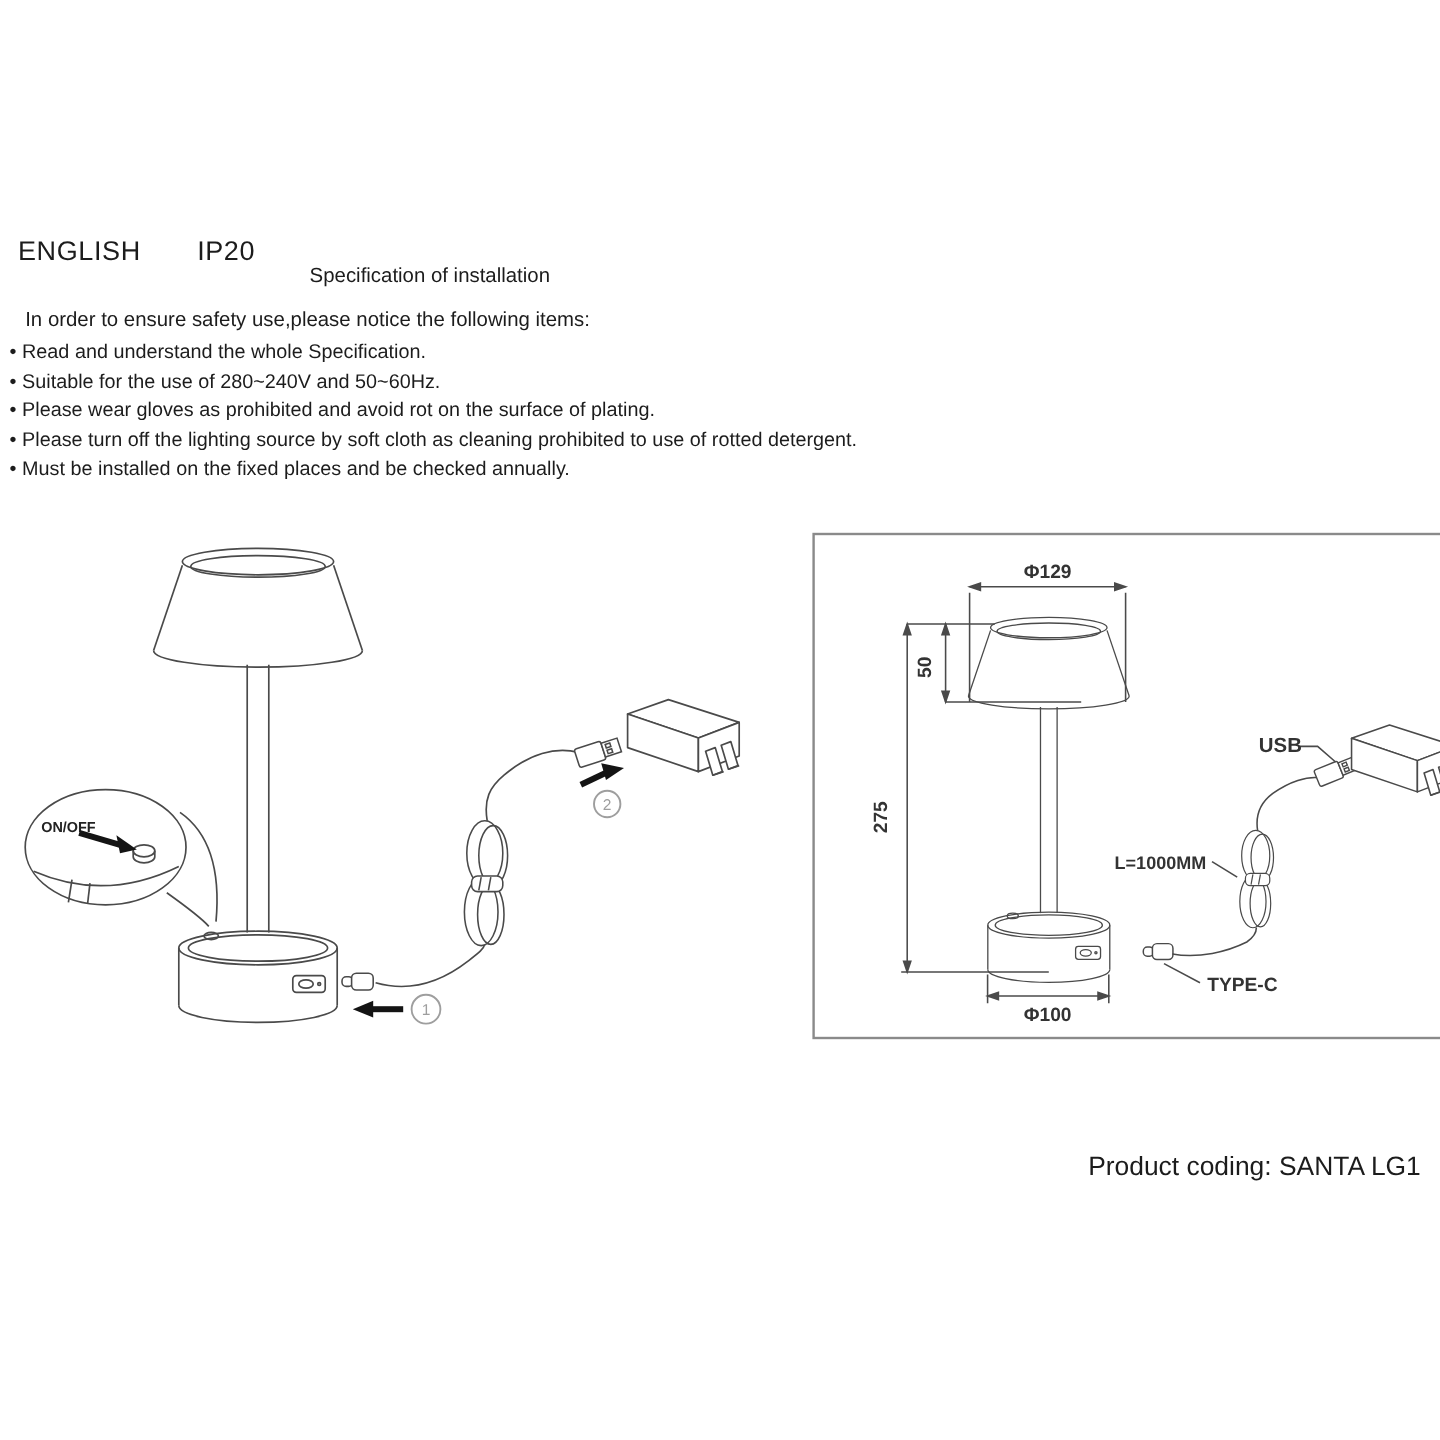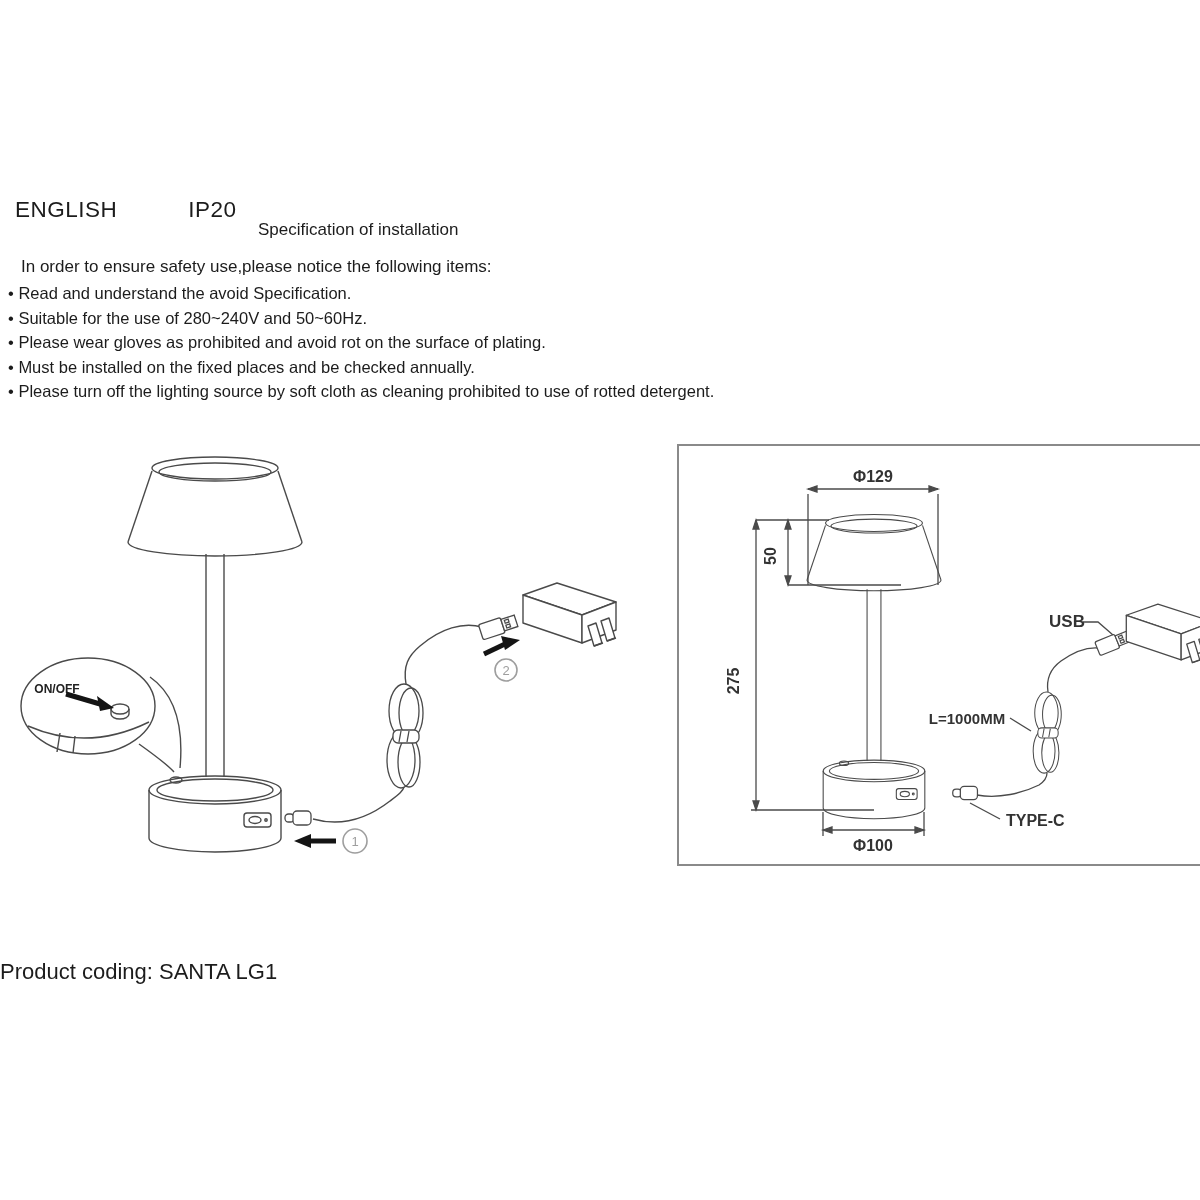--- a/index.html
+++ b/index.html
@@ -2,29 +2,29 @@
 <html><head>
 <meta charset="utf-8">
 <style>
   html,body{margin:0;padding:0;}
   body{
     width:1200px;height:1200px;position:relative;background:#ffffff;
     font-family:"Liberation Sans","DejaVu Sans",sans-serif;color:#1c1c1c;
     overflow:hidden;
   }
   .hdr{position:absolute;top:197px;left:15px;font-size:22.5px;letter-spacing:.5px;white-space:nowrap;}
-  .hdr .ip{margin-left:71px;}
+  .hdr .ip{margin-left:47px;}
   .spec-title{position:absolute;top:220px;left:258px;font-size:17px;}
   .spec-intro{position:absolute;top:257px;left:21px;font-size:17px;white-space:nowrap;}
   ul.spec-list{position:absolute;top:281px;left:8px;margin:0;padding:0;list-style:none;font-size:16.5px;}
   ul.spec-list li{line-height:24.6px;white-space:nowrap;}
   ul.spec-list li::before{content:"• ";}
   .left-diagram{position:absolute;left:0;top:430px;}
   .dim-box{position:absolute;left:648px;top:444px;width:544px;height:422px;border:2px solid #8a8a8a;box-sizing:border-box;background:#fff;margin-left:29px;}
-  .footer{position:absolute;top:959px;left:0;width:1184px;text-align:left;font-size:22px;}
+  .footer{position:absolute;top:959px;left:0;width:1184px;text-align:right;font-size:22px;}
   svg text{font-family:"Liberation Sans","DejaVu Sans",sans-serif;}
   .defs-holder{position:absolute;width:0;height:0;}
 </style>
 </head>
 <body>
 
 <svg class="defs-holder" aria-hidden="true">
   <defs>
     <g id="lamp-shape" fill="none" stroke="#4a4a4a" stroke-width="1.4">
       <ellipse cx="0" cy="0" rx="63" ry="11"></ellipse>
@@ -75,25 +75,25 @@
   </defs>
 </svg>
 
 <div class="hdr">
   <span>ENGLISH</span><span class="ip">IP20</span>
 </div>
 
 <div class="spec-title">Specification of installation</div>
 <div class="spec-intro">In order to ensure safety use,please notice the following items:</div>
 <ul class="spec-list">
-  <li>Read and understand the avoid Specification.</li>
+  <li>Read and understand the whole Specification.</li>
   <li>Suitable for the use of 280~240V and 50~60Hz.</li>
   <li>Please wear gloves as prohibited and avoid rot on the surface of plating.</li>
+  <li>Please turn off the lighting source by soft cloth as cleaning prohibited to use of rotted detergent.</li>
   <li>Must be installed on the fixed places and be checked annually.</li>
-  <li>Please turn off the lighting source by soft cloth as cleaning prohibited to use of rotted detergent.</li>
 </ul>
 
 <svg class="left-diagram" width="660" height="470" viewBox="0 0 660 470">
   <g fill="none" stroke="#4a4a4a" stroke-width="1.4">
 
     <use href="#lamp-shape" transform="translate(215,38)"></use>
 
     <g>
       <ellipse cx="88" cy="276" rx="67" ry="48"></ellipse>
       <path d="M 28 296 Q 88 322 149 292"></path>

